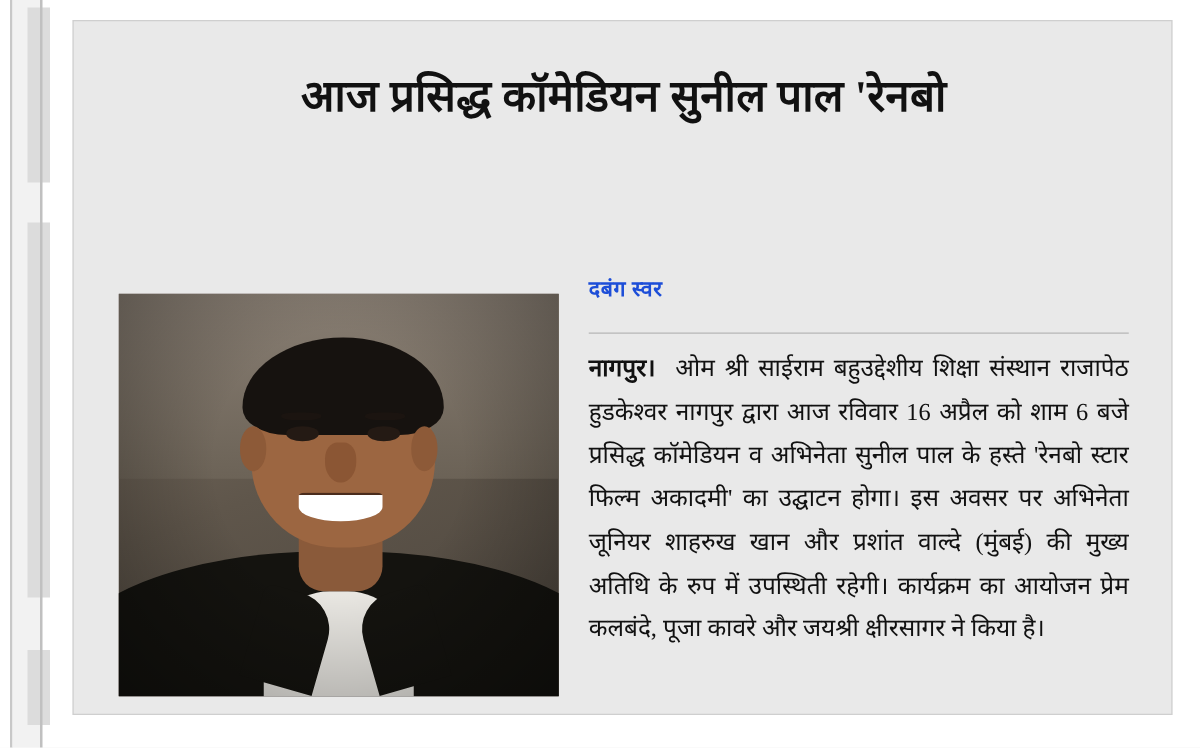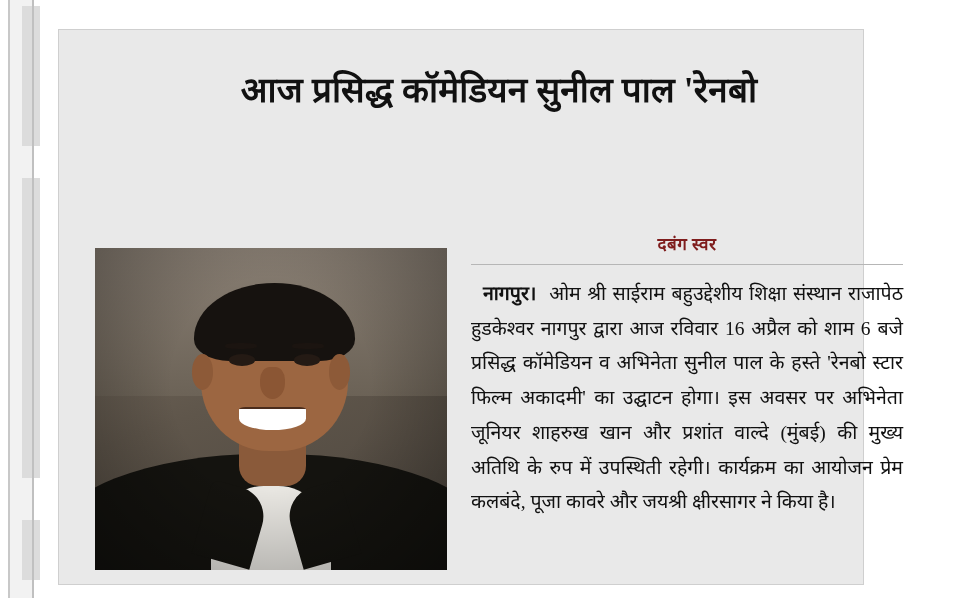--- a/index.html
+++ b/index.html
@@ -59,22 +59,22 @@
     top: 0;
     width: 2px;
     height: 598px;
     background: #c0c0c0;
   }
 
   
   .article {
     position: absolute;
     left: 58px;
-    top: 29px;
-    width: 806px;
+    top: 16px;
+    width: 880px;
     height: 556px;
     background: #e9e9e9;
     border: 1px solid #cfcfcf;
     box-sizing: border-box;
   }
   .headline {
     position: absolute;
     left: 28px;
     top: 34px;
     width: 824px;
@@ -248,41 +248,40 @@
     background: radial-gradient(ellipse at 50% 42%, rgba(0,0,0,0) 40%, rgba(0,0,0,.38) 100%);
   }
 
   .col {
     position: absolute;
     left: 412px;
     top: 12px;
     width: 432px;
   }
   .kicker {
-    text-align: center;
     font-weight: bold;
     font-size: 17px;
-    color: #7f1d1d;
+    color: #1d4ed8;
     letter-spacing: .5px;
-    margin: 0 0 9px 0;
+    margin: 0 0 24px 0;
   }
   .rule {
     height: 1px;
     background: #b6b6b6;
     margin: 0 0 12px 0;
   }
   .body-text {
     font-size: 19.5px;
     line-height: 1.78;
     color: #111111;
     text-align: justify;
     text-justify: inter-word;
     font-family: "Liberation Serif", serif;
   }
-  .body-text b { font-weight: bold; margin-left: 12px; }
+  .body-text b { font-weight: bold; }
   .body-text .para { margin: 0; }
 </style>
 </head>
 <body>
 
 <div id="page">
 
   <div class="edge-strip-outer"></div>
   <div class="edge-strip-line"></div>
   <div class="edge-col">

